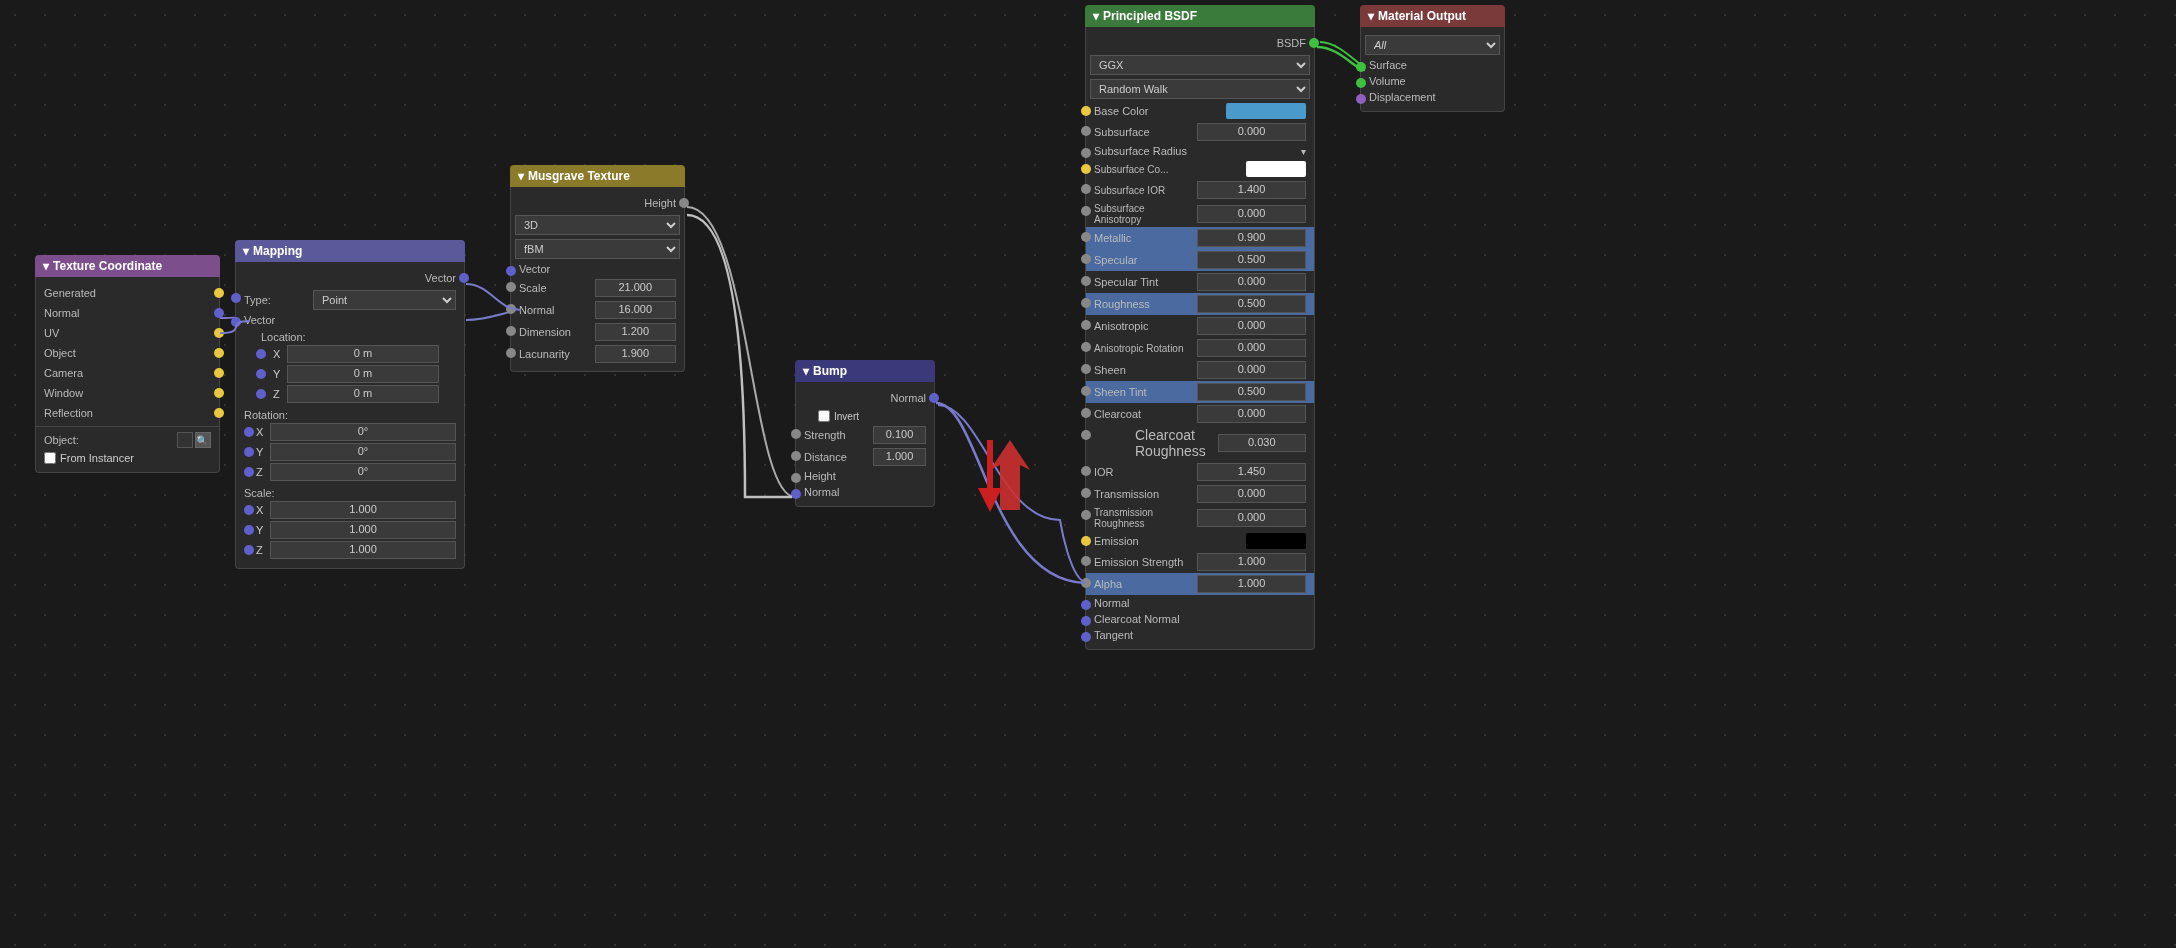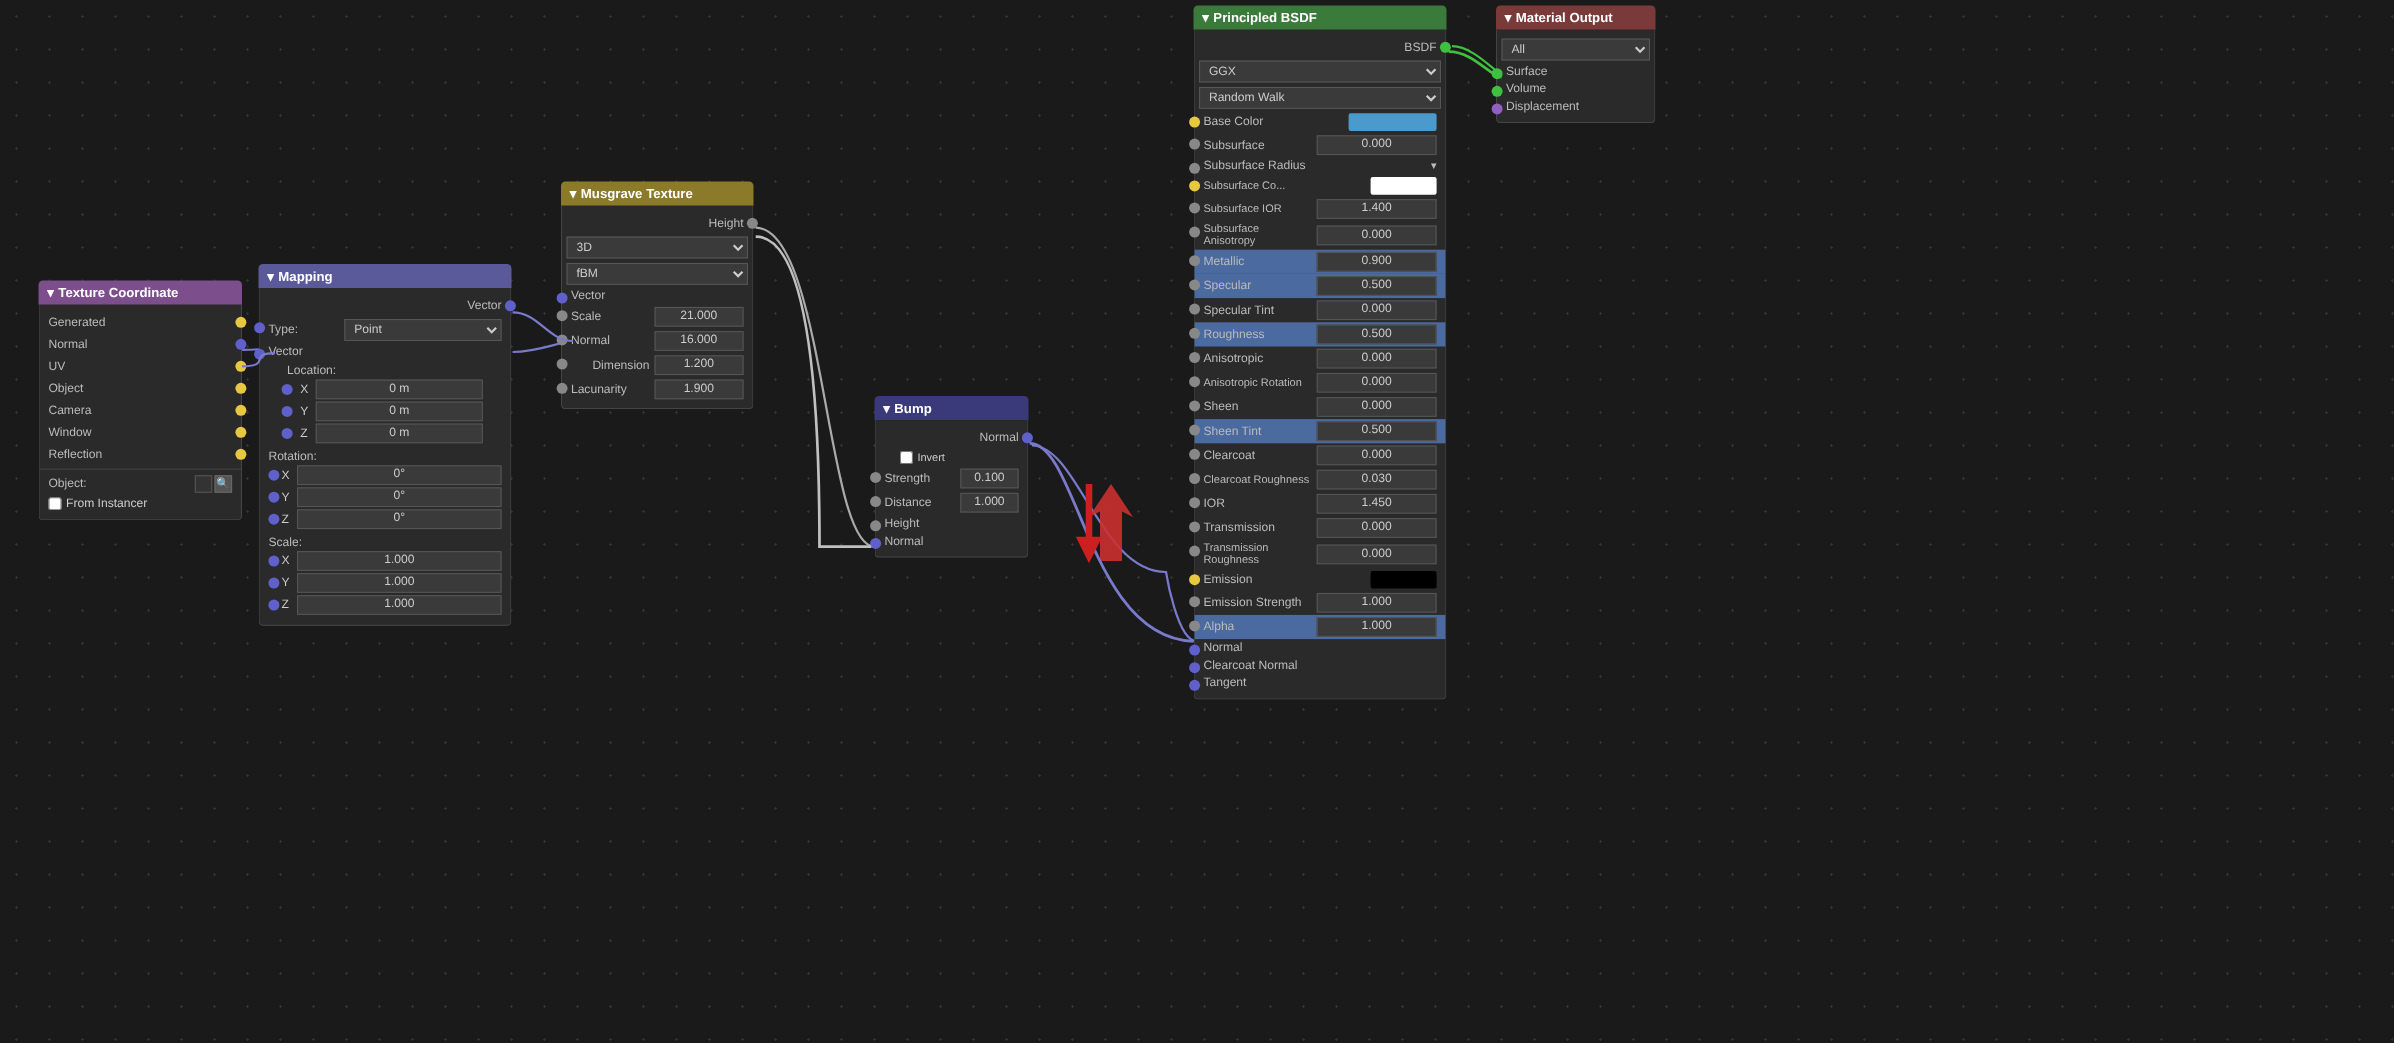--- a/index.html
+++ b/index.html
@@ -412,21 +412,21 @@
       </div>
 
       <div class="prop-row">
         <div class="socket socket-left socket-gray" style="left:-5px;top:5px;"></div>
         <label style="flex:1;">Normal</label>
         <div class="prop-value" style="width:60px;">16.000</div>
       </div>
 
       <div class="prop-row">
         <div class="socket socket-left socket-gray" style="left:-5px;top:5px;"></div>
-        <label style="flex:1;text-align:right;">Dimension</label>
+        <label style="flex:1;">Dimension</label>
         <div class="prop-value" style="width:60px;">1.200</div>
       </div>
 
       <div class="prop-row">
         <div class="socket socket-left socket-gray" style="left:-5px;top:5px;"></div>
         <label style="flex:1;">Lacunarity</label>
         <div class="prop-value" style="width:60px;">1.900</div>
       </div>
     </div>
   </div>
@@ -582,21 +582,21 @@
       </div>
 
       <div class="prop-row">
         <div class="socket socket-left socket-gray" style="left:-5px;top:5px;"></div>
         <label style="flex:1;">Clearcoat</label>
         <div class="prop-value" style="width:50px;">0.000</div>
       </div>
 
       <div class="prop-row">
         <div class="socket socket-left socket-gray" style="left:-5px;top:5px;"></div>
-        <label style="flex:1;font-size:10px;">Clearcoat Roughness</label>
+        <label style="flex:1;font-size:14px;margin-left:41px;">Clearcoat Roughness</label>
         <div class="prop-value" style="width:50px;">0.030</div>
       </div>
 
       <div class="prop-row">
         <div class="socket socket-left socket-gray" style="left:-5px;top:5px;"></div>
         <label style="flex:1;">IOR</label>
         <div class="prop-value" style="width:50px;">1.450</div>
       </div>
 
       <div class="prop-row">
@@ -647,21 +647,21 @@
   </div>
 
   <div class="node" id="node-output">
     <div class="node-header">
       <span>▾</span>
       <span>Material Output</span>
     </div>
     <div class="node-body">
 
       <div style="padding:2px 4px;">
-        <select class="node-dropdown" style="width:100%;">
+        <select class="node-dropdown" style="width:100%;font-style:italic;">
           <option>All</option>
         </select>
       </div>
 
       <div class="prop-row">
         <div class="socket socket-left socket-green" style="left:-5px;top:5px;"></div>
         <label>Surface</label>
       </div>
 
       <div class="prop-row">

